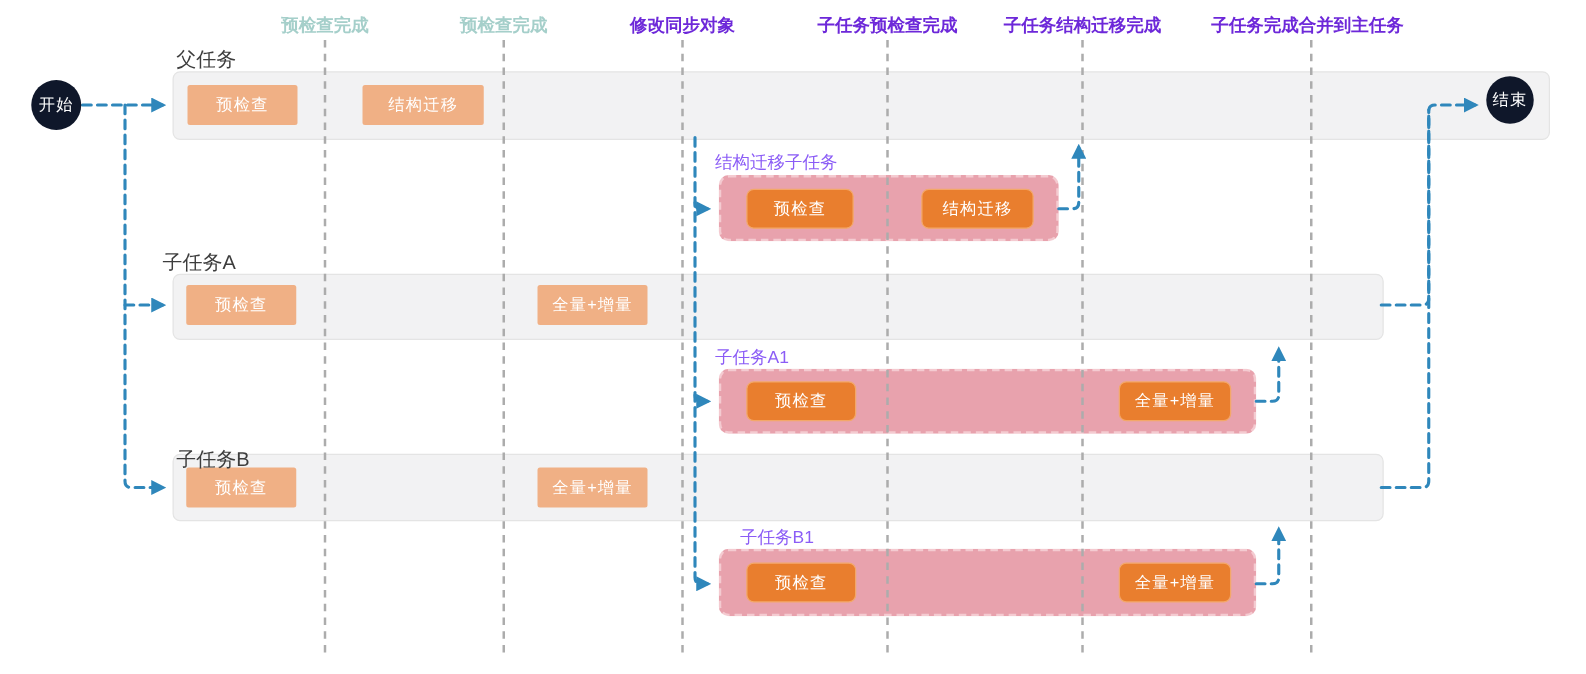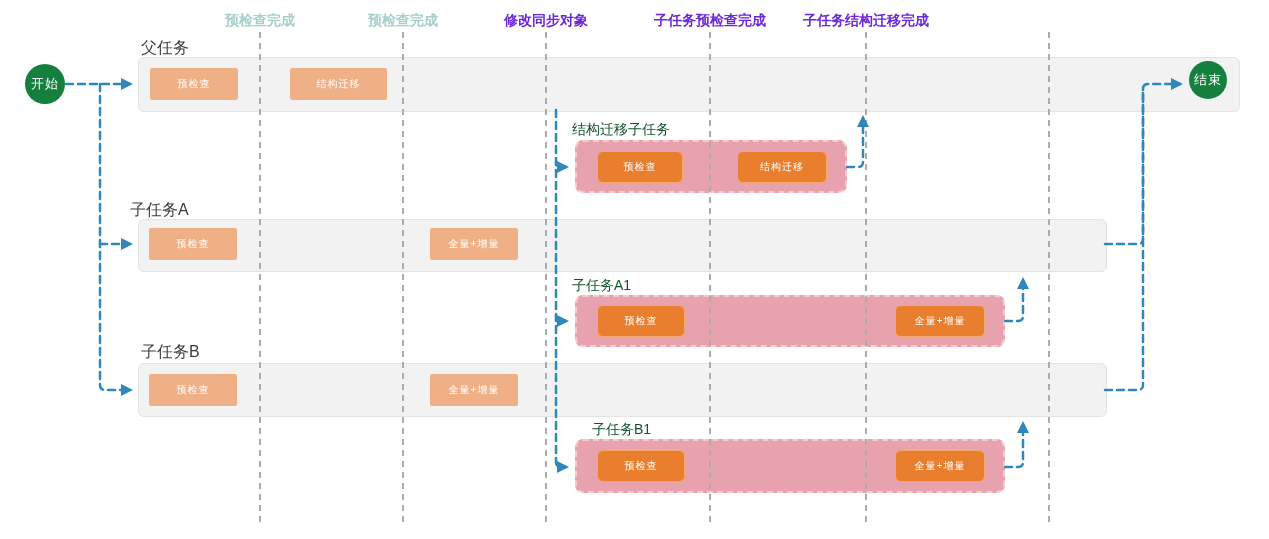--- a/index.html
+++ b/index.html
@@ -13,48 +13,49 @@
   .hdr.teal{color:#a5cfca;}
   .hdr.red{color:#6d28d9;}
   svg.layer{position:absolute;left:0;top:0;}
   .grid-layer{z-index:3;}
   .blue-layer{z-index:5;}
   .lane{position:absolute;background:#f2f2f3;border:1px solid #e4e4e4;
         border-radius:6px;z-index:1;}
   .lane-label{position:absolute;font-size:16px;color:#3d3d3d;z-index:6;white-space:nowrap;}
   .pinkbox{position:absolute;background:#e8a2ad;border:2px dashed #f4cbd1;
            border-radius:8px;z-index:2;box-sizing:border-box;}
-  .pink-label{position:absolute;font-size:14px;color:#14532d;z-index:6;white-space:nowrap;}
+  .pink-label{position:absolute;font-size:14px;color:#8b5cf6;z-index:6;white-space:nowrap;}
   .chip{position:absolute;display:flex;align-items:center;justify-content:center;
-        color:#ffffff;font-size:10px;z-index:4;white-space:nowrap;letter-spacing:1px;}
+        color:#ffffff;font-size:13px;z-index:4;white-space:nowrap;letter-spacing:1px;}
   .chip.light{background:#f0b085;border-radius:2px;}
   .chip.dark{background:#e97e2e;border-radius:6px;border:1px solid #f3a869;
              box-sizing:border-box;font-weight:500;}
-  .node{position:absolute;border-radius:50%;background:#15803d;color:#ffffff;
+  .node{position:absolute;border-radius:50%;background:#0f172a;color:#ffffff;
         display:flex;align-items:center;justify-content:center;
         font-size:13px;z-index:6;letter-spacing:1px;}
 </style>
 </head>
 <body>
 
 <div class="canvas">
 
   <div class="hdr teal" style="left:260px">预检查完成</div>
   <div class="hdr teal" style="left:403px">预检查完成</div>
   <div class="hdr red" style="left:546px">修改同步对象</div>
   <div class="hdr red" style="left:710px">子任务预检查完成</div>
   <div class="hdr red" style="left:866px">子任务结构迁移完成</div>
+  <div class="hdr red" style="left:1046px">子任务完成合并到主任务</div>
 
   <div class="lane" style="left:138px;top:57px;width:1100px;height:53px"></div>
   <div class="lane" style="left:138px;top:219px;width:967px;height:51px"></div>
   <div class="lane" style="left:138px;top:363px;width:967px;height:52px"></div>
 
   <div class="lane-label" style="left:141px;top:38px">父任务</div>
   <div class="lane-label" style="left:130px;top:200px">子任务A</div>
-  <div class="lane-label" style="left:141px;top:342px">子任务B</div>
+  <div class="lane-label" style="left:141px;top:358px">子任务B</div>
 
   <div class="pinkbox" style="left:575px;top:140px;width:272px;height:53px"></div>
   <div class="pinkbox" style="left:575px;top:295px;width:430px;height:52px"></div>
   <div class="pinkbox" style="left:575px;top:439px;width:430px;height:54px"></div>
 
   <div class="pink-label" style="left:572px;top:121px">结构迁移子任务</div>
   <div class="pink-label" style="left:572px;top:277px">子任务A1</div>
   <div class="pink-label" style="left:592px;top:421px">子任务B1</div>
 
   <svg class="layer grid-layer" width="1269" height="539">

